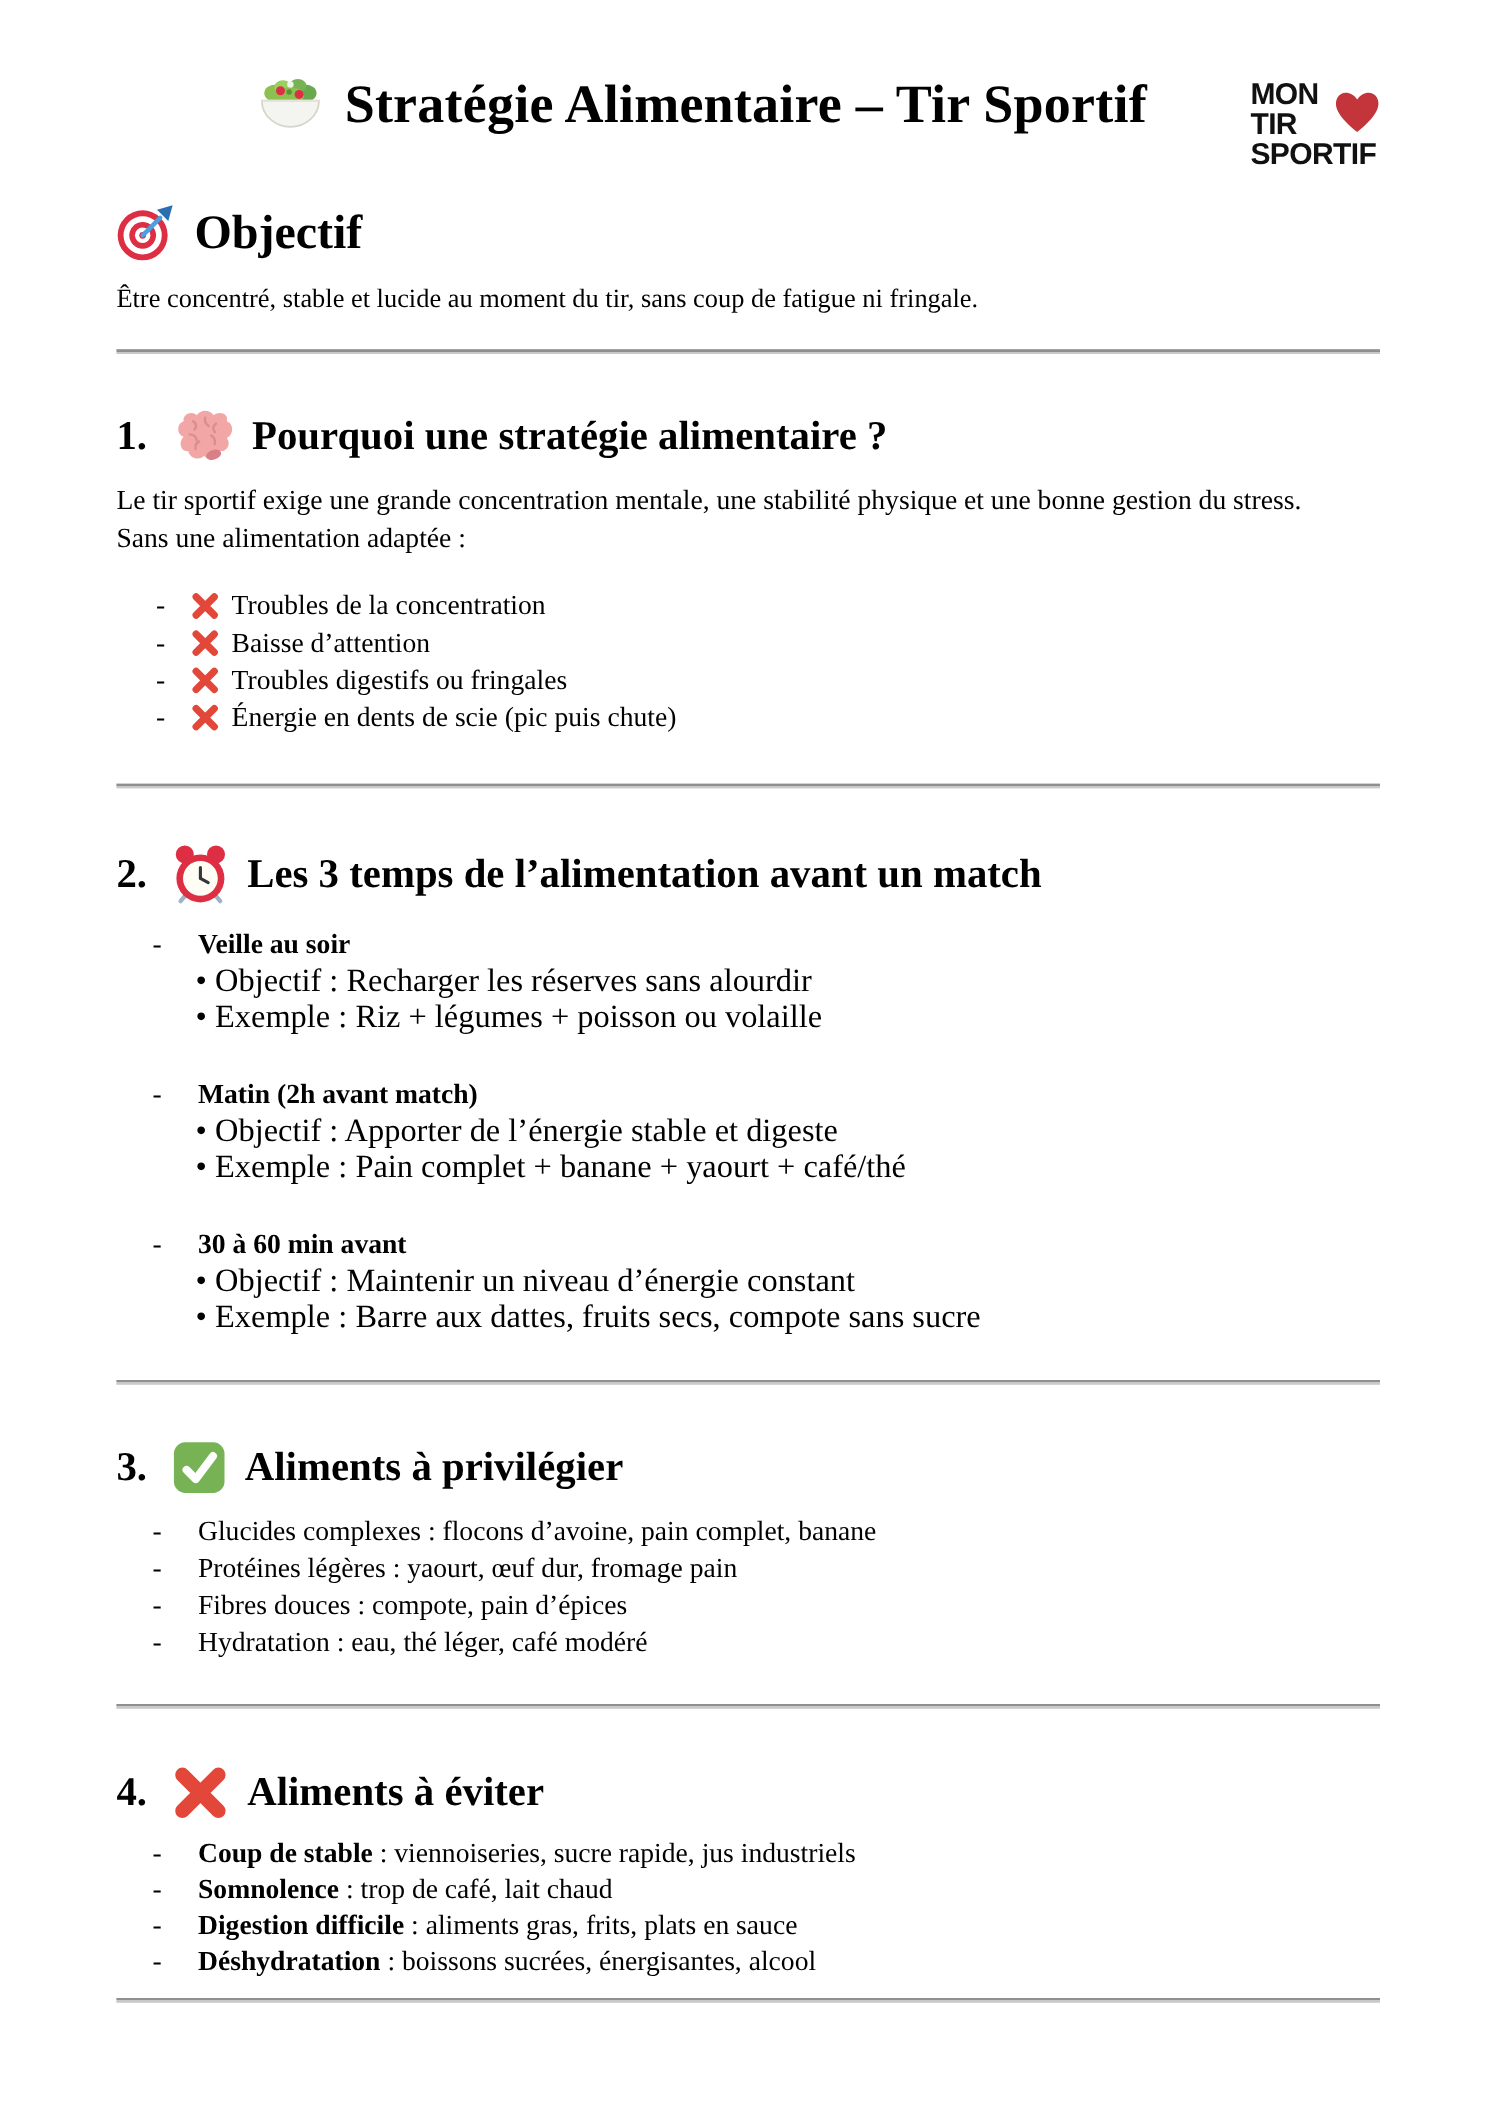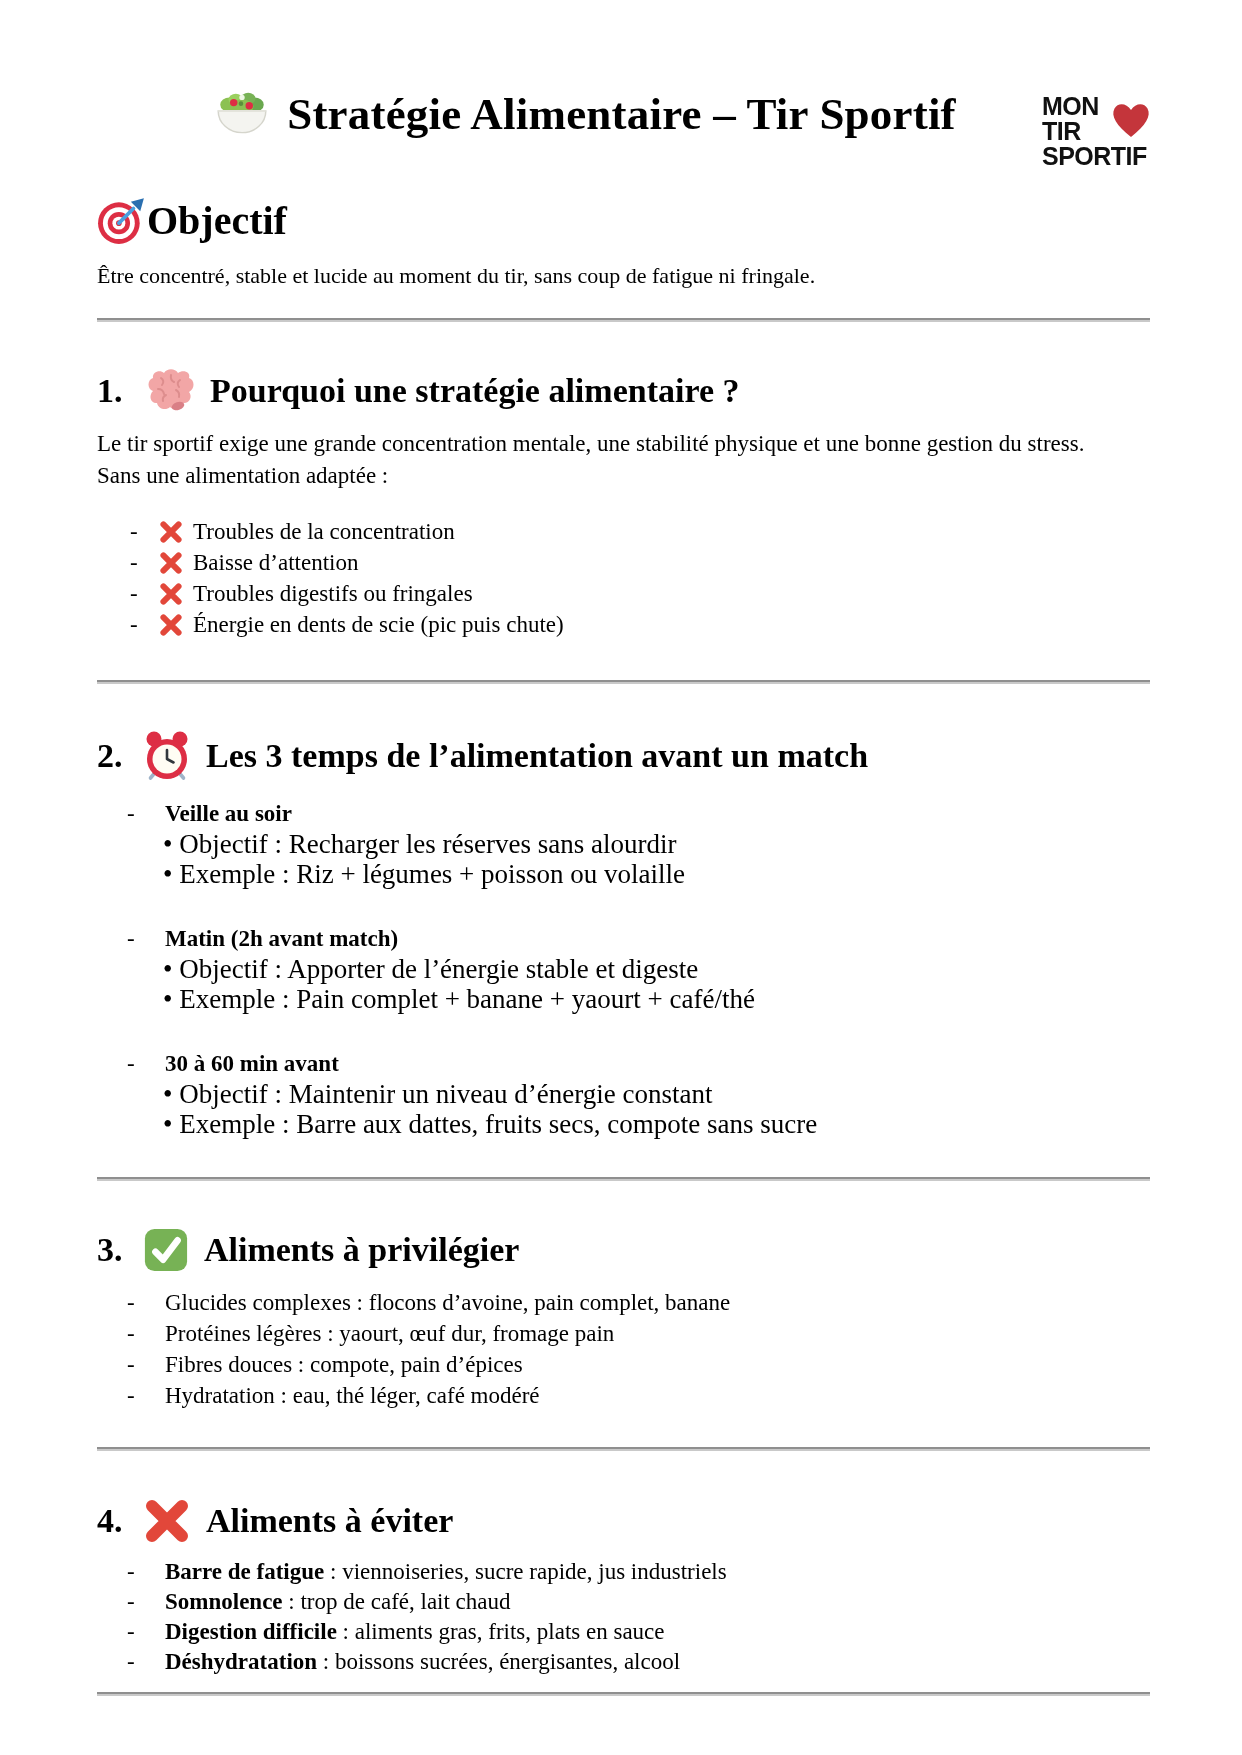--- a/index.html
+++ b/index.html
@@ -1,30 +1,30 @@
 <!DOCTYPE html>
 <html lang="fr"><head>
 <meta charset="utf-8">
 <style>
   html,body{margin:0;padding:0;background:#ffffff;}
   .page{
     width:1242px;height:1755px;box-sizing:border-box;position:relative;
-    padding:88px 92px 0 97px;background:#fff;color:#000;
+    padding:61px 92px 0 97px;background:#fff;color:#000;
     font-family:"Liberation Serif","DejaVu Serif",serif;overflow:hidden;
   }
   
   .title-row{display:flex;align-items:flex-start;}
   .title-main{flex:1;display:flex;align-items:center;justify-content:center;gap:16px;padding-left:30px;}
   .page-title{font-size:45px;font-weight:bold;letter-spacing:0.2px;white-space:nowrap;}
   .logo{position:relative;width:108px;flex:0 0 108px;margin-top:6px;
         font-family:"Liberation Sans","DejaVu Sans",sans-serif;font-weight:bold;}
   .logo-line{font-size:25px;line-height:25px;letter-spacing:-0.5px;color:#111;}
   .logo-heart{position:absolute;right:-4px;top:2px;width:46px;height:44px;}
   
-  .h-obj{display:flex;align-items:center;margin-top:26px;font-size:40px;font-weight:bold;}
+  .h-obj{display:flex;align-items:center;gap:15px;margin-top:26px;font-size:40px;font-weight:bold;}
   .obj-text{margin-top:15px;font-size:22px;line-height:31px;}
   
   .rule{border:none;height:4px;margin:0;background:linear-gradient(to bottom,#8f8f8f 0 2px,#c9c9c9 2px 4px);}
   .rule.r1{margin-top:27px;}
   .rule.r2{margin-top:40px;}
   .rule.r3{margin-top:38px;}
   .rule.r4{margin-top:36px;}
   .rule.r5{margin-top:15px;}
   
   .sec-head{display:flex;align-items:center;font-size:34px;font-weight:bold;margin-top:46px;}
@@ -240,21 +240,21 @@
       <svg width="48" height="48" viewBox="0 0 48 48">
           <path d="M9 9 L39 39 M39 9 L9 39" stroke="#e2473a" stroke-width="12" stroke-linecap="round"></path>
         </svg>
     </span>
     <span>Aliments à éviter</span>
   </div>
 
   <div class="list-plain s4list">
     <div class="li-p">
       <span class="dash">-</span>
-      <span><span class="b">Barre de fatigue</span><span> : viennoiseries, sucre rapide, jus industriels</span></span>
+      <span><span class="b">Coup de stable</span><span> : viennoiseries, sucre rapide, jus industriels</span></span>
     </div>
     <div class="li-p">
       <span class="dash">-</span>
       <span><span class="b">Somnolence</span><span> : trop de café, lait chaud</span></span>
     </div>
     <div class="li-p">
       <span class="dash">-</span>
       <span><span class="b">Digestion difficile</span><span> : aliments gras, frits, plats en sauce</span></span>
     </div>
     <div class="li-p">

